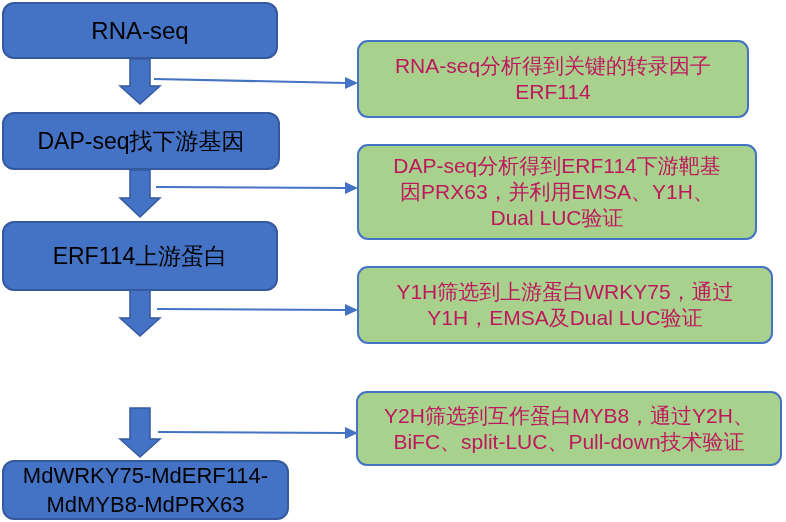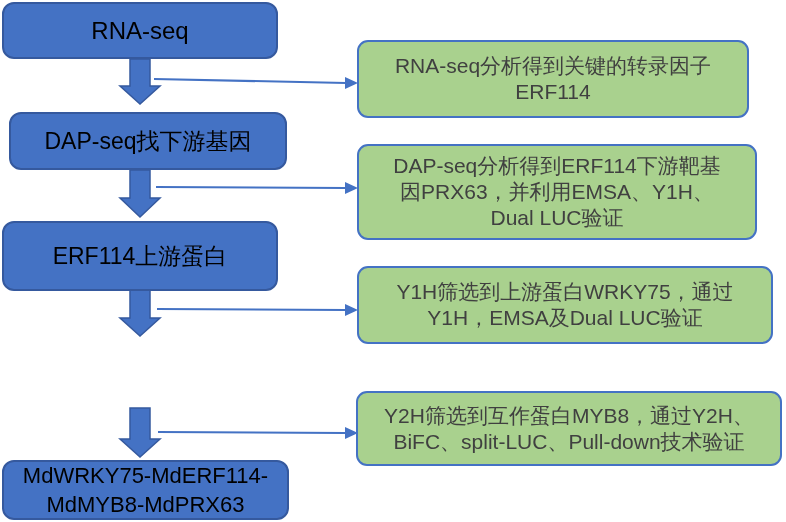--- a/index.html
+++ b/index.html
@@ -21,30 +21,30 @@
     text-align:center;
     font-size:23px;
     line-height:28px;
     box-sizing:border-box;
   }
   .note-box{
     position:absolute;
     background:#A9D18E;
     border:2px solid #4472C4;
     border-radius:11px;
-    color:#404040;
+    color:#be185d;
     display:flex;flex-direction:column;align-items:center;justify-content:center;
     text-align:center;
     font-size:21px;
     line-height:26px;
     box-sizing:border-box;
     padding:2px 6px;
   }
   .b1{left:2px;top:2px;width:276px;height:57px;font-size:24px;}
-  .b2{left:9px;top:112px;width:278px;height:58px;}
+  .b2{left:2px;top:112px;width:278px;height:58px;}
   .b3{left:2px;top:221px;width:276px;height:70px;}
   .b4{left:2px;top:346px;width:277px;height:58px;}
   .b5{left:2px;top:460px;width:287px;height:60px;font-size:22px;line-height:29px;}
   .g1{left:357px;top:40px;width:392px;height:78px;}
   .g2{left:357px;top:144px;width:400px;height:96px;}
   .g3{left:357px;top:266px;width:416px;height:78px;text-align:right;}
   .g4{left:356px;top:391px;width:426px;height:75px;}
 </style>
 </head>
 <body>

